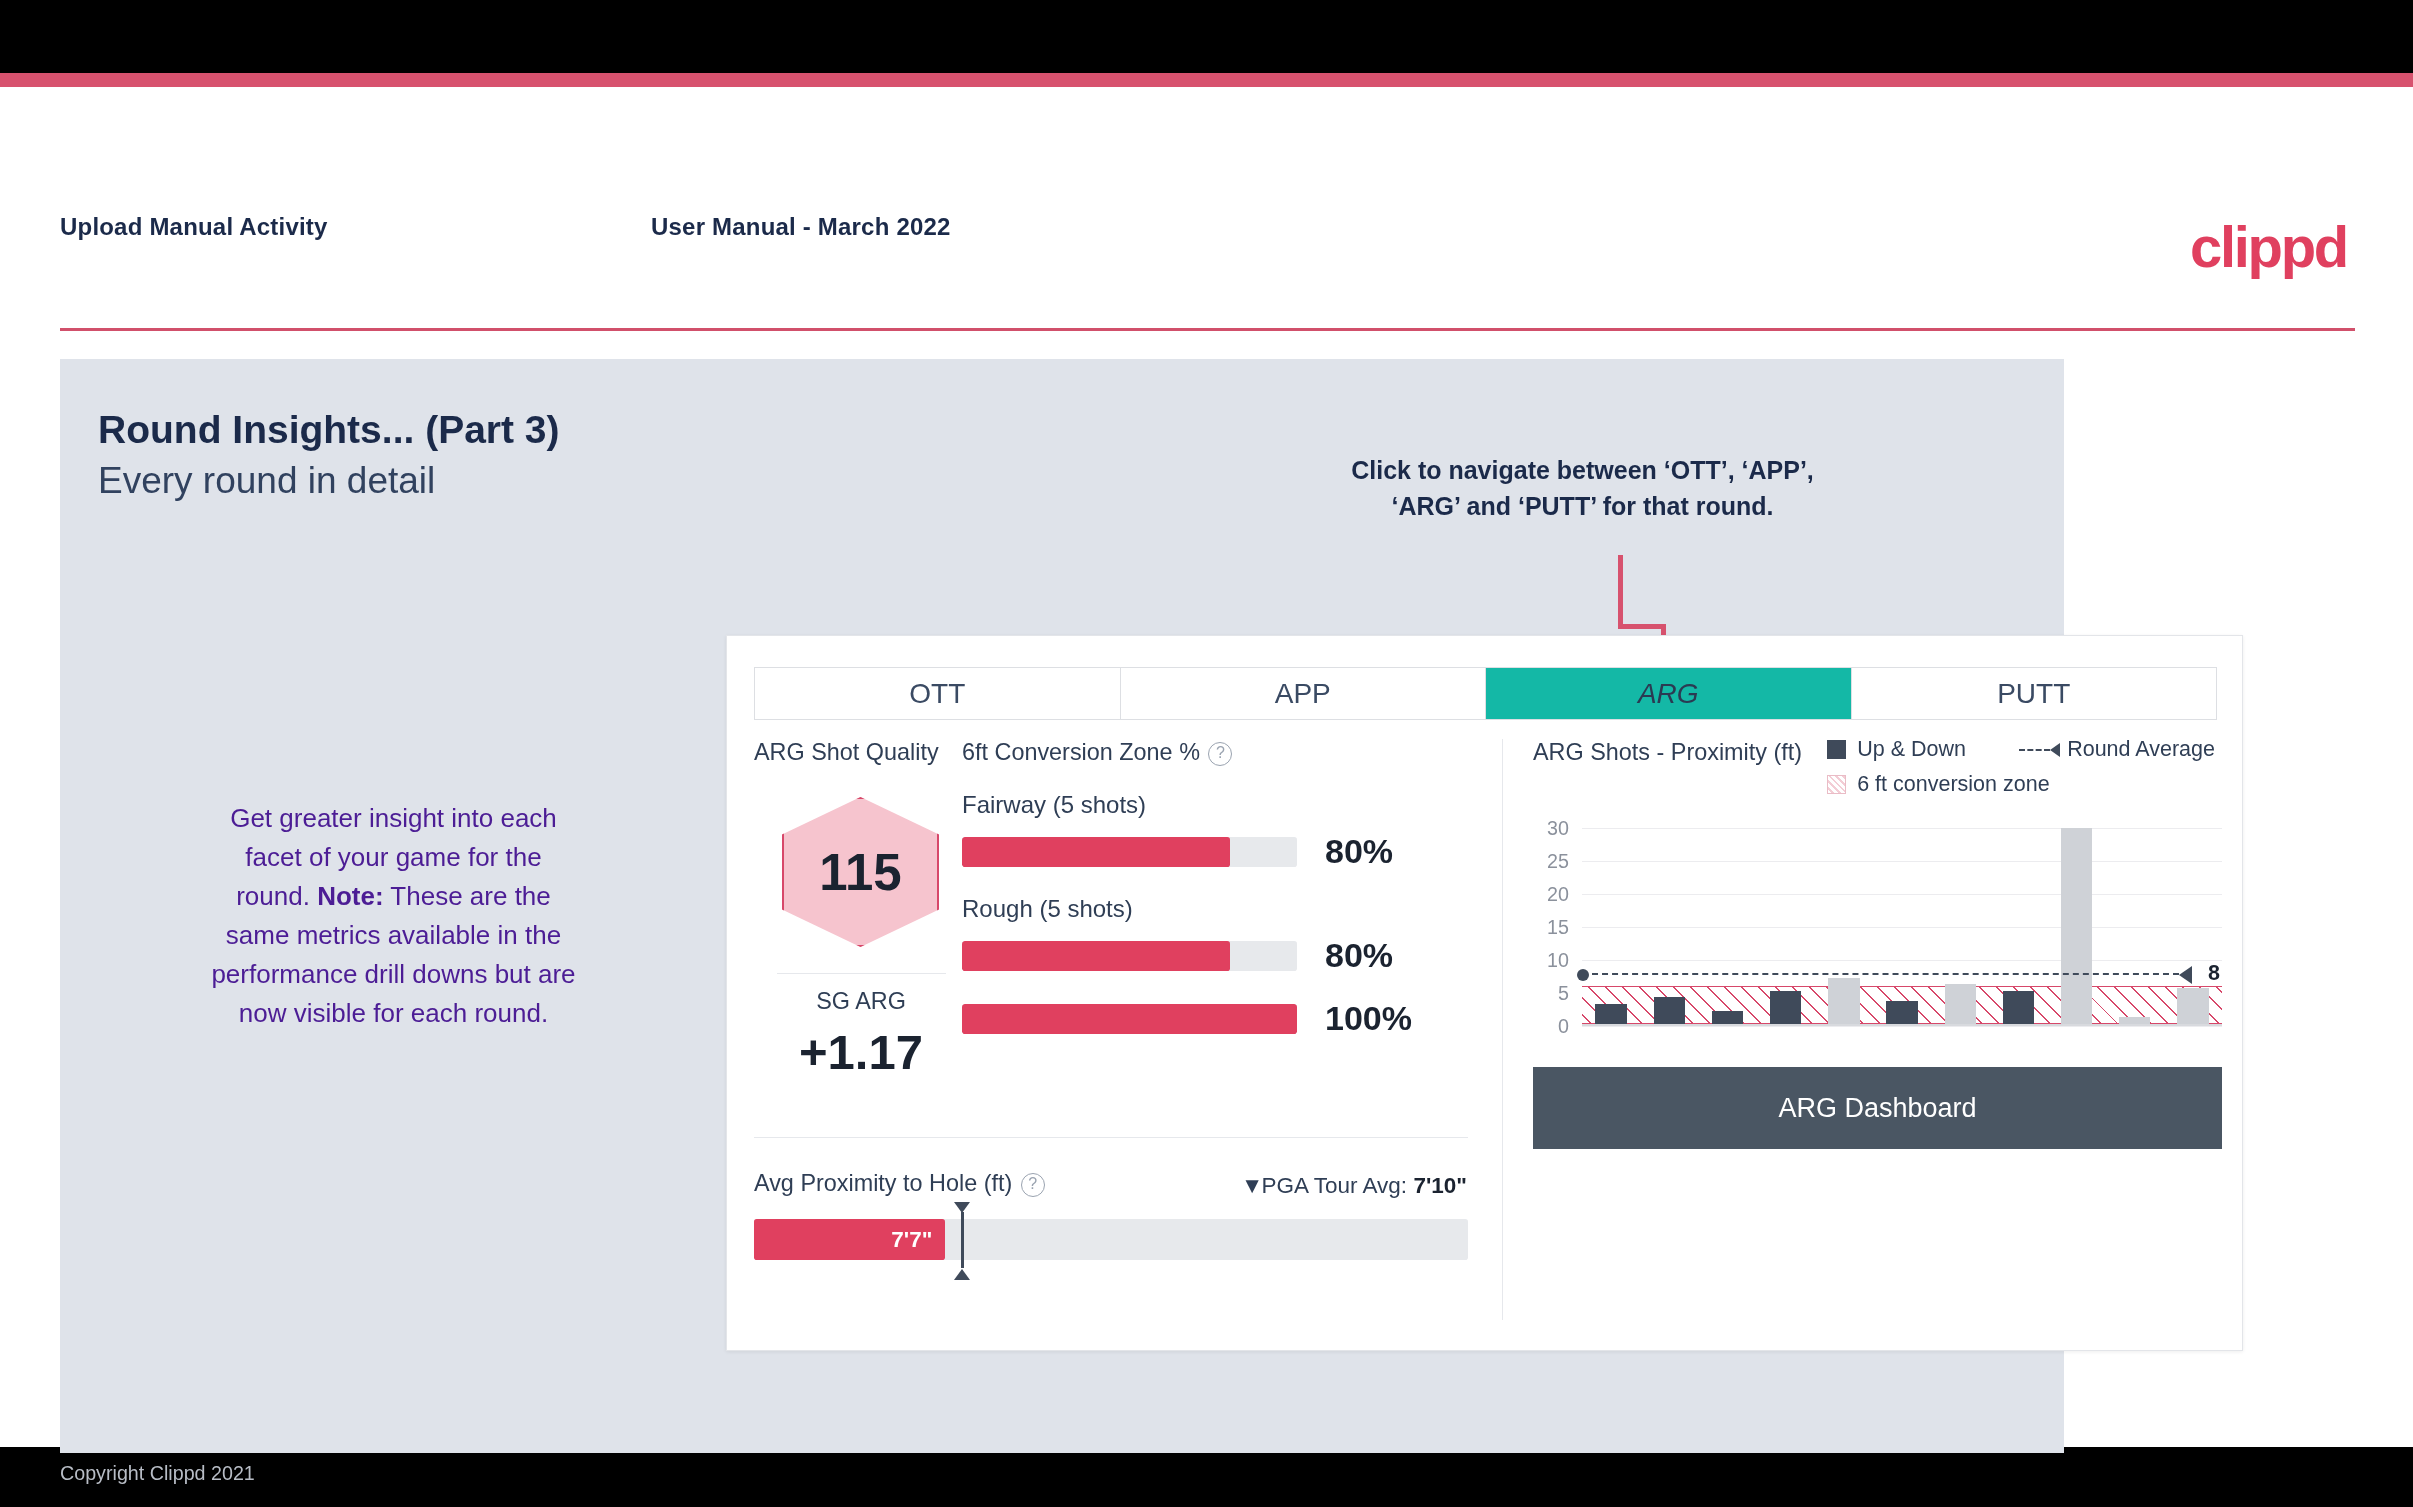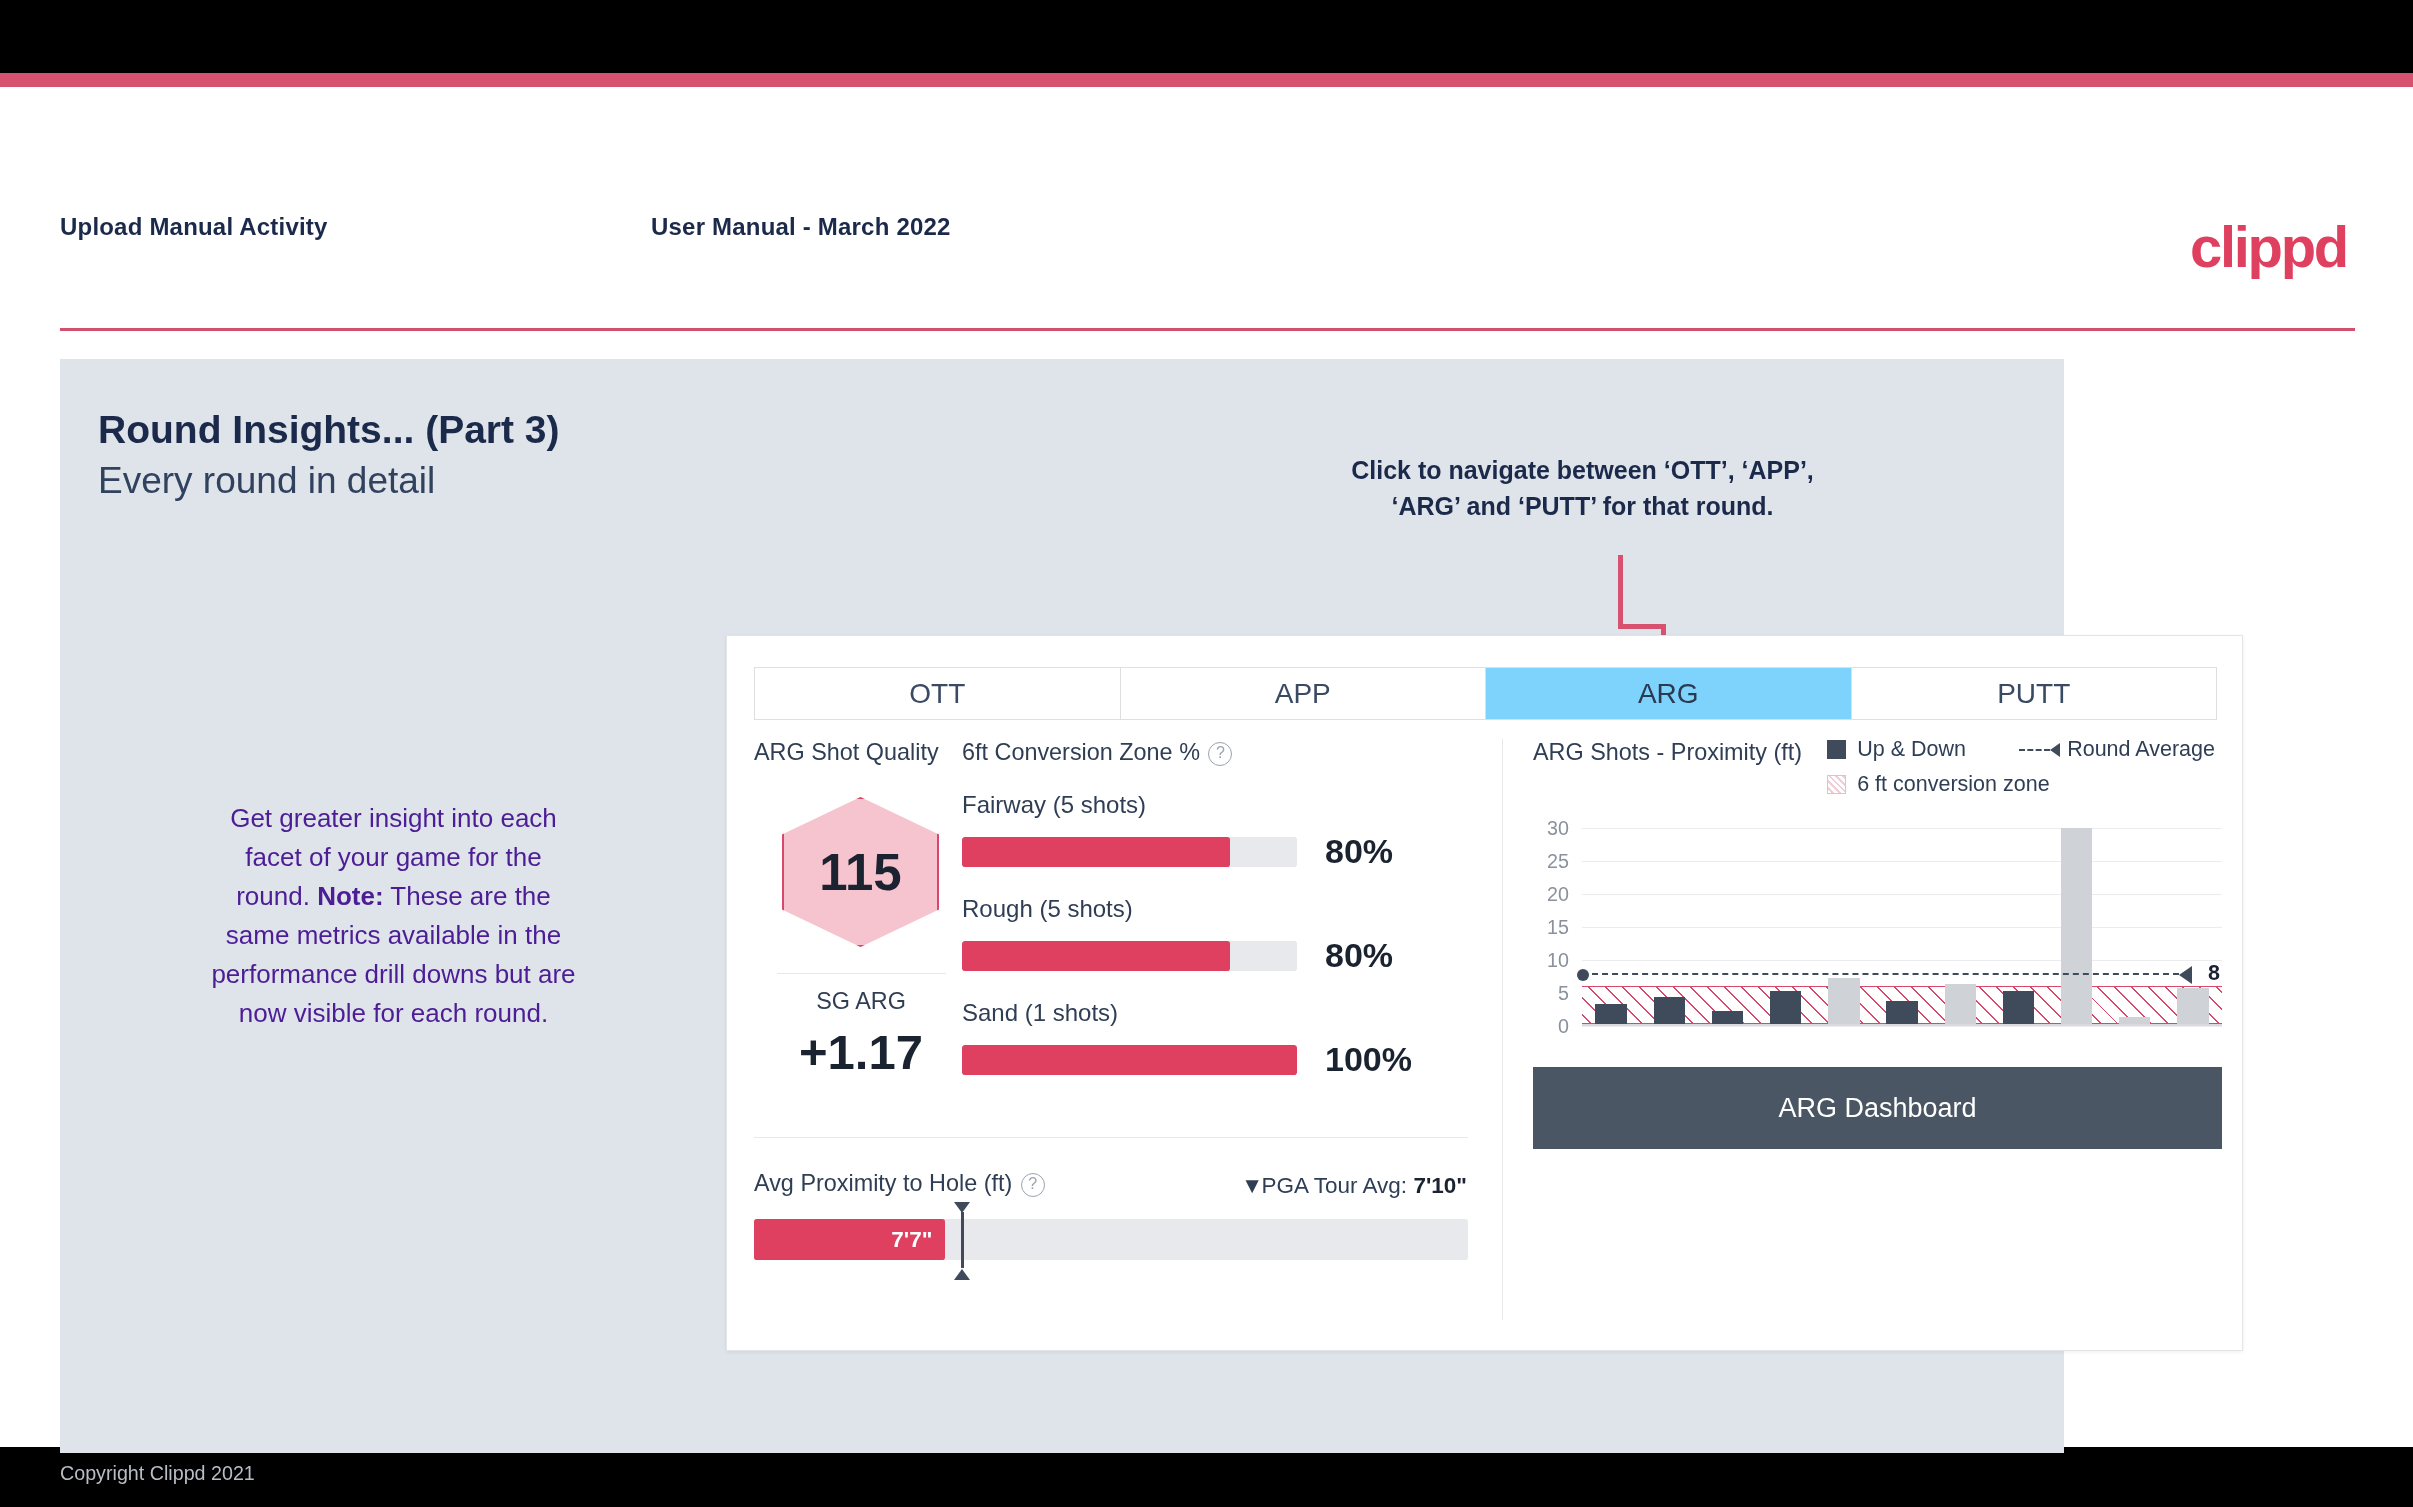--- a/index.html
+++ b/index.html
@@ -41,21 +41,21 @@
 
   
   .card { position:absolute; left:726px; top:548px; width:1517px; height:716px; background:#fff;
           border:0.9px solid #e3e5e9; box-shadow:0 0.9px 3.7px rgba(0,0,0,.07); }
 
   .tabs { position:absolute; left:27px; top:31px; width:1463px; height:53px;
           border:0.9px solid #dddfe3; display:flex; background:#fff; }
   .tab { flex:1; display:flex; align-items:center; justify-content:center;
          font-size:28px; color:#3a4a63; border-right:0.9px solid #dddfe3; background:#fff; }
   .tab:last-child { border-right:none; }
-  .tab.active { background:#7dd3fc; color:#2b3a52; }
+  .tab.active { background:#14b8a6; color:#2b3a52;font-style:italic; }
 
   .panes { position:absolute; left:27px; top:103px; width:1463px; height:581px; display:flex; }
   .pane-left { width:749px; position:relative; border-right:0.9px solid #e6e8ec; }
   .pane-right { flex:1; position:relative; padding-left:30px; }
 
   .sec-label { font-size:23.4px; color:#2f3e55; }
   .q-icon { display:inline-block; width:24px; height:24px; border:1.9px solid #9aa3b0; border-radius:50%;
             font-size:16px; line-height:20.6px; text-align:center; color:#9aa3b0; vertical-align:1.9px; margin-left:8.4px; }
 
   .sq-title { position:absolute; left:0; top:0; }
@@ -200,21 +200,20 @@
           <div class="cz-row">
             <div class="cz-name">Rough (5 shots)</div>
             <div class="cz-barline">
               <div class="cz-track">
                 <div class="cz-fill" id="cz1" style="width: 80%;"></div>
               </div>
               <div class="cz-pct">80%</div>
             </div>
           </div>
           <div class="cz-row">
-            <div class="cz-name">Sand (1 shots)</div>
             <div class="cz-barline">
               <div class="cz-track">
                 <div class="cz-fill" id="cz2" style="width: 100%;"></div>
               </div>
               <div class="cz-pct">100%</div>
             </div>
           </div>
         </div>
 
         <div class="prox-div"></div>

